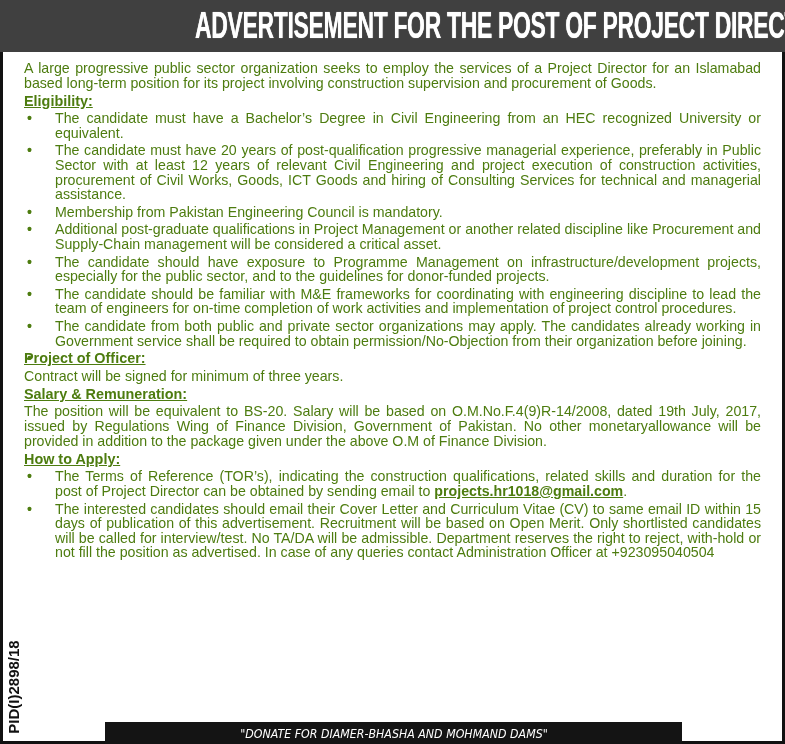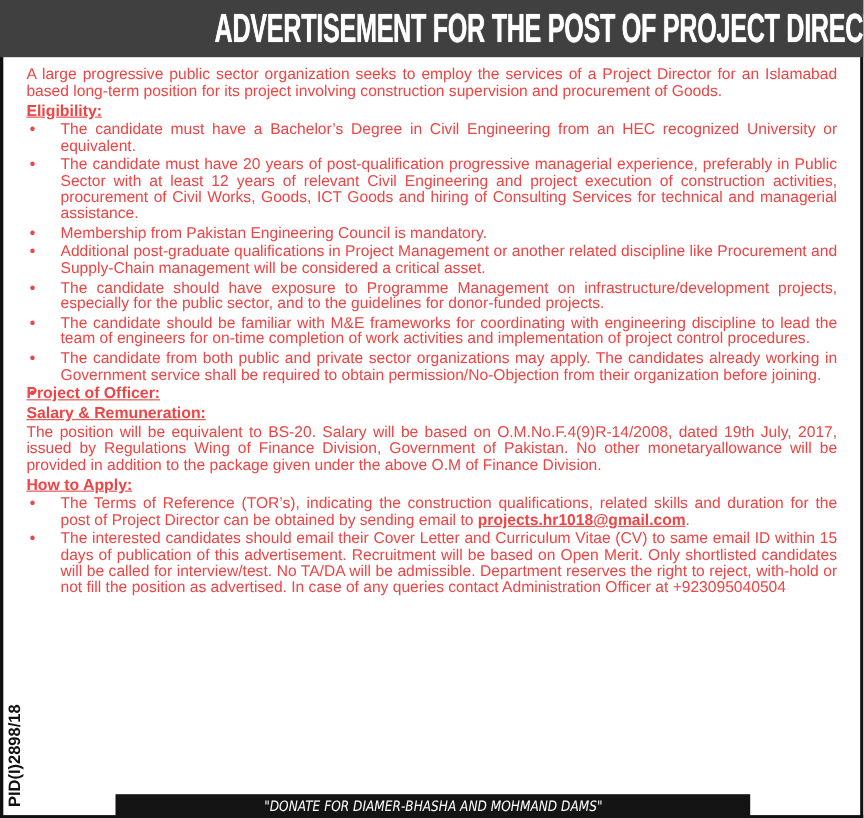--- a/index.html
+++ b/index.html
@@ -13,21 +13,21 @@
     display:flex; align-items:center; justify-content:flex-start; overflow:hidden;
   }
   .header-title {
     color:#fff; font-family:"Liberation Sans", sans-serif; font-weight:bold;
     font-size:37px; letter-spacing:-0.5px; white-space:nowrap;
     transform:scaleX(0.62); transform-origin:center; display:inline-block;
     text-shadow:0 0 1px #fff;
   }
   .content {
     position:absolute; left:24px; top:61px; width:737px;
-    font-family:"Liberation Sans", sans-serif; font-size:14.2px; line-height:14.6px; color:#ef4444;
+    font-family:"Liberation Sans", sans-serif; font-size:14.2px; line-height:14.6px; color:#4d7c0f;
   }
   .para { text-align:justify; margin:0 0 3.5px 0; }
   .heading {
     font-weight:bold; text-decoration:underline; margin:0 0 3px 0; font-size:14.4px;
   }
   ul.bullets { list-style:none; margin:0 0 3px 0; padding:0; }
   ul.bullets li { position:relative; padding-left:31px; text-align:justify; margin-bottom:3px; }
   ul.bullets li .dot {
     position:absolute; left:3px; top:0; font-weight:bold;
   }
@@ -65,20 +65,21 @@
     <li><span class="dot">•</span><span>The candidate must have 20 years of post-qualification progressive managerial experience, preferably in Public Sector with at least 12 years of relevant Civil Engineering and project execution of construction activities, procurement of Civil Works, Goods, ICT Goods and hiring of Consulting Services for technical and managerial assistance.</span></li>
     <li><span class="dot">•</span><span>Membership from Pakistan Engineering Council is mandatory.</span></li>
     <li><span class="dot">•</span><span>Additional post-graduate qualifications in Project Management or another related discipline like Procurement and Supply-Chain management will be considered a critical asset.</span></li>
     <li><span class="dot">•</span><span>The candidate should have exposure to Programme Management on infrastructure/development projects, especially for the public sector, and to the guidelines for donor-funded projects.</span></li>
     <li><span class="dot">•</span><span>The candidate should be familiar with M&amp;E frameworks for coordinating with engineering discipline to lead the team of engineers for on-time completion of work activities and implementation of project control procedures.</span></li>
     <li><span class="dot">•</span><span>The candidate from both public and private sector organizations may apply. The candidates already working in Government service shall be required to obtain permission/No-Objection from their organization before joining.</span></li>
     <li><span class="dot">•</span></li>
   </ul>
 
   <div class="heading">Project of Officer:</div>
+  <p class="para">Contract will be signed for minimum of three years.</p>
 
   <div class="heading">Salary &amp; Remuneration:</div>
   <p class="para">The position will be equivalent to BS-20. Salary will be based on O.M.No.F.4(9)R-14/2008, dated 19th July, 2017, issued by Regulations Wing of Finance Division, Government of Pakistan. No other monetaryallowance will be provided in addition to the package given under the above O.M of Finance Division.</p>
 
   <div class="heading">How to Apply:</div>
   <ul class="bullets">
     <li><span class="dot">•</span><span>The Terms of Reference (TOR’s), indicating the construction qualifications, related skills and duration for the post of Project Director can be obtained by sending email to </span><span class="email">projects.hr1018@gmail.com</span><span>.</span></li>
     <li><span class="dot">•</span><span>The interested candidates should email their Cover Letter and Curriculum Vitae (CV) to same email ID within 15 days of publication of this advertisement. Recruitment will be based on Open Merit. Only shortlisted candidates will be called for interview/test. No TA/DA will be admissible. Department reserves the right to reject, with-hold or not fill the position as advertised. In case of any queries contact Administration Officer at +923095040504</span></li>
   </ul>
 </div>

